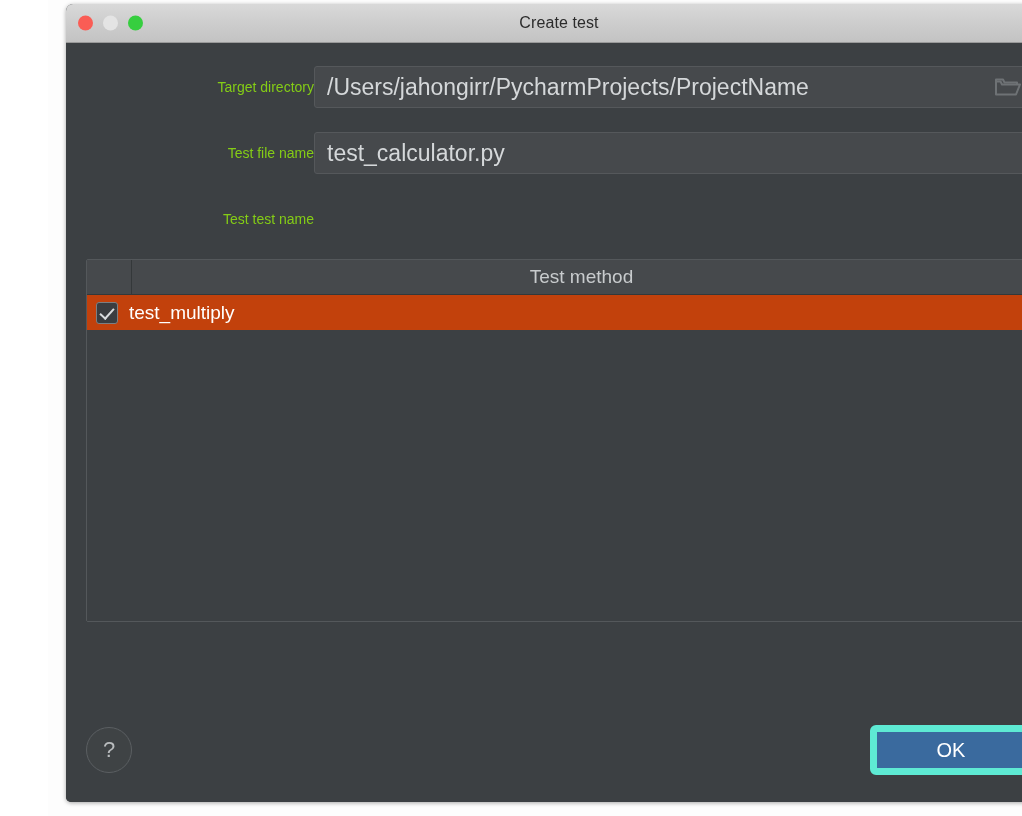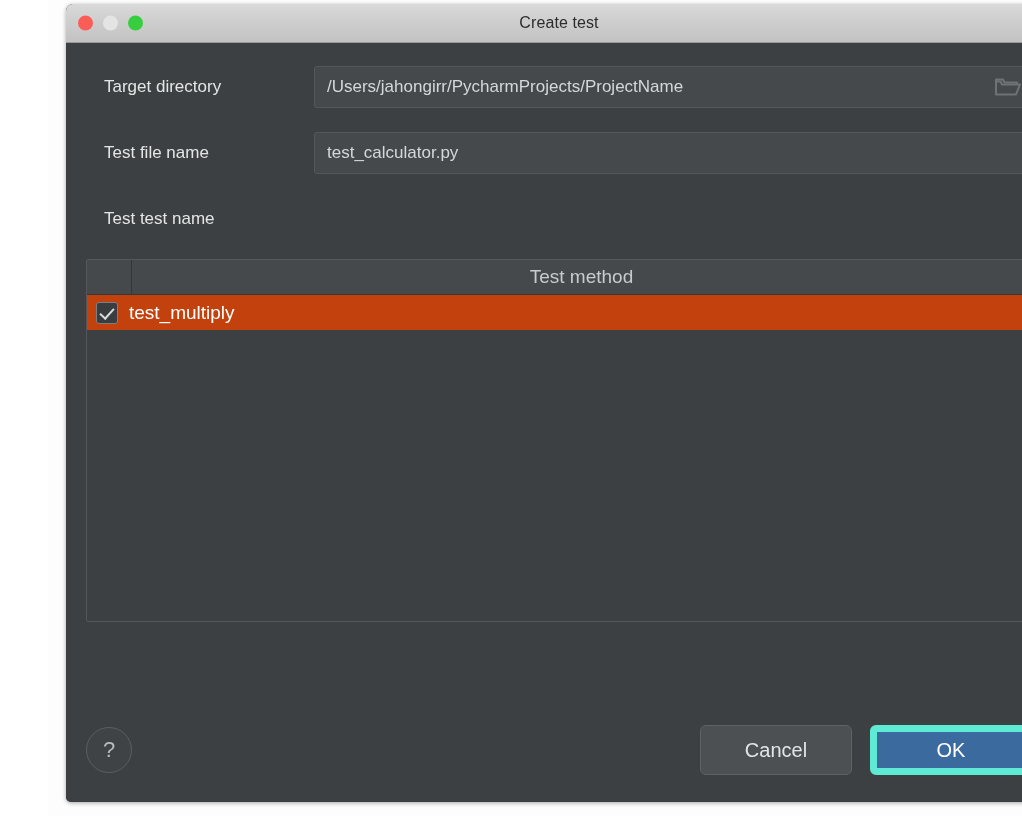--- a/index.html
+++ b/index.html
@@ -85,41 +85,42 @@
     display: flex;
     align-items: center;
     height: 44px;
     margin-bottom: 22px;
   }
   .form-row:last-child { margin-bottom: 0; }
 
   .form-label {
     width: 228px;
     flex: 0 0 228px;
-    font-size: 17px;
-    color: #e5e5e5;
+    font-size: 14px;
+    color: #84cc16;
     padding-left: 18px;
     box-sizing: border-box;
     font-family: "Liberation Sans", sans-serif;
+    text-align: right;
   }
 
   .field {
     flex: 1 1 auto;
     position: relative;
     height: 42px;
     background: #46494c;
     border: 1px solid #55585b;
     border-radius: 3px;
     box-sizing: border-box;
     display: flex;
     align-items: center;
     overflow: hidden;
   }
   .field-value {
-    font-size: 17px;
+    font-size: 23px;
     color: #d5d8da;
     padding: 0 12px;
     white-space: nowrap;
     overflow: hidden;
     text-overflow: ellipsis;
     flex: 1 1 auto;
     font-family: "Liberation Sans", sans-serif;
   }
   .browse-btn {
     width: 46px;
@@ -316,19 +317,18 @@
             <span class="checkbox checked"></span>
             <span class="trow-label">test_multiply</span>
           </div>
 
         </div>
       </div>
 
       <div class="footer">
         <div class="help-btn">?</div>
         <div class="footer-spacer"></div>
-        <div class="btn cancel">Cancel</div>
         <div class="btn ok">OK</div>
       </div>
 
     </div>
   </div>
 </div>
 
 </body></html>

